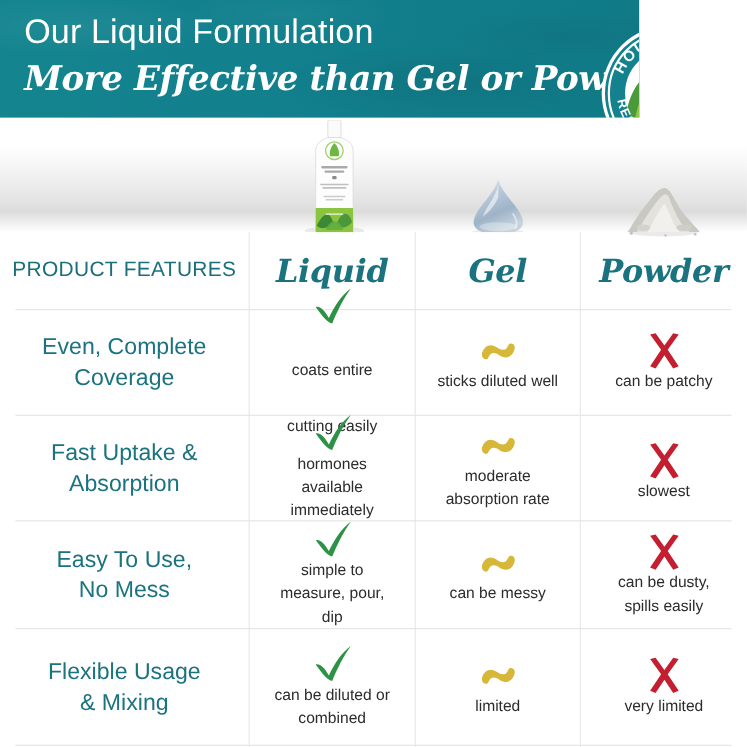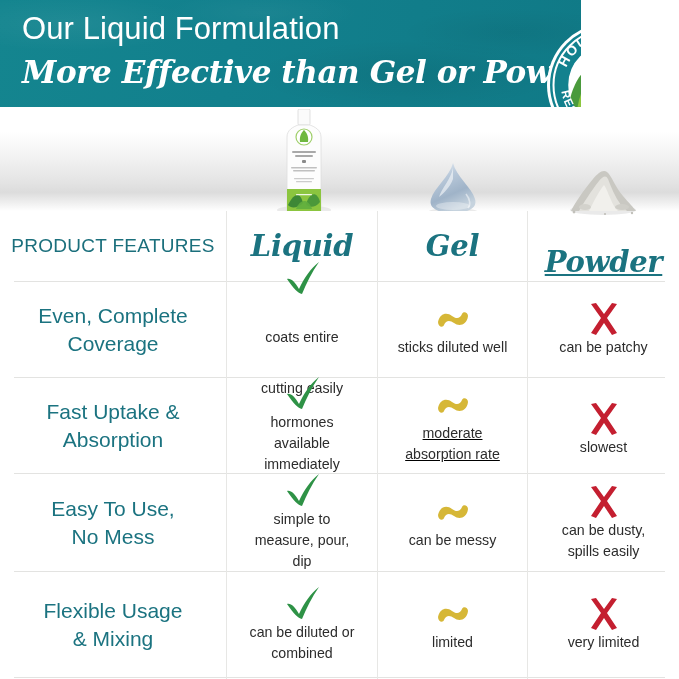--- a/index.html
+++ b/index.html
@@ -259,21 +259,21 @@
   <div class="hline" style="top:262px;"></div>
   <div class="hline" style="top:360px;"></div>
   <div class="hline" style="top:466px;"></div>
   <div class="vline" style="left:226px;"></div>
   <div class="vline" style="left:377px;"></div>
   <div class="vline" style="left:527px;"></div>
 
   <div class="cell hdr-features" style="left:0;top:0;width:226px;height:70px;">PRODUCT FEATURES</div>
   <div class="cell hdr-script" style="left:227px;top:0;width:150px;height:70px;">Liquid</div>
   <div class="cell hdr-script" style="left:378px;top:0;width:149px;height:70px;">Gel</div>
-  <div class="cell hdr-script" style="left:528px;top:16px;width:151px;height:70px;text-decoration:underline;">Powder</div>
+  <div class="cell hdr-script" style="left:528px;top:0;width:151px;height:70px;">Powder</div>
 
   <div class="cell feature-label" style="left:0;top:71px;width:226px;height:95px;">
     <div>Even, Complete</div>
     <div>Coverage</div>
   </div>
   <div class="cell verdict" style="left:227px;top:71px;width:150px;height:95px;gap:32px;">
     <span class="mark">
       <svg width="38" height="34" viewBox="0 0 38 34">
           <path d="M 4 17 C 8 16, 12 20, 16 27 C 21 16, 28 6, 36 0 C 29 10, 23 22, 19 32 C 15 31, 11 27, 4 17 Z" fill="#2e9246"></path>
         </svg>
@@ -305,21 +305,21 @@
   <div class="cell verdict" style="left:227px;top:167px;width:150px;height:95px;">
     <span class="mark">
       <svg width="38" height="34" viewBox="0 0 38 34">
           <path d="M 4 17 C 8 16, 12 20, 16 27 C 21 16, 28 6, 36 0 C 29 10, 23 22, 19 32 C 15 31, 11 27, 4 17 Z" fill="#2e9246"></path>
         </svg>
     </span>
     <span class="caption">hormones</span>
     <span class="caption">available</span>
     <span class="caption">immediately</span>
   </div>
-  <div class="cell verdict" style="left:378px;top:167px;width:149px;height:95px;text-decoration:underline;">
+  <div class="cell verdict" style="left:378px;top:167px;width:149px;height:95px;">
     <span class="mark">
       <svg width="38" height="34" viewBox="0 0 38 34">
           <path d="M 4 20 C 6 11, 13 10, 18 14 C 22 17, 26 17, 28 12 C 29 9, 34 10, 34 14 C 33 23, 25 25, 20 21 C 16 18, 12 18, 10 23 C 9 26, 4 25, 4 20 Z" fill="#d6b737"></path>
         </svg>
     </span>
     <span class="caption">moderate</span>
     <span class="caption">absorption rate</span>
   </div>
   <div class="cell verdict" style="left:528px;top:171px;width:151px;height:95px;">
     <span class="mark">

